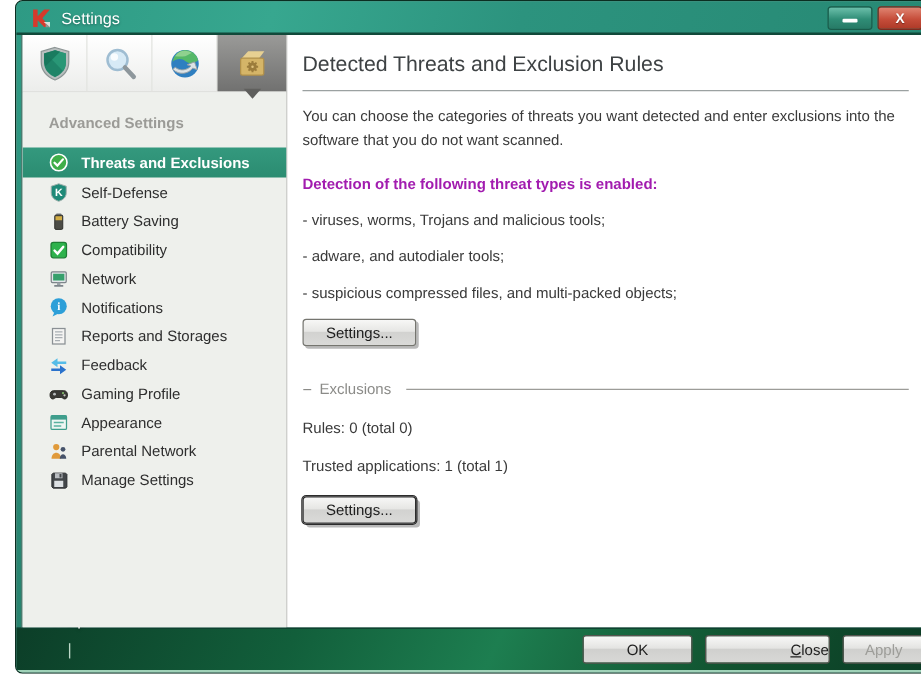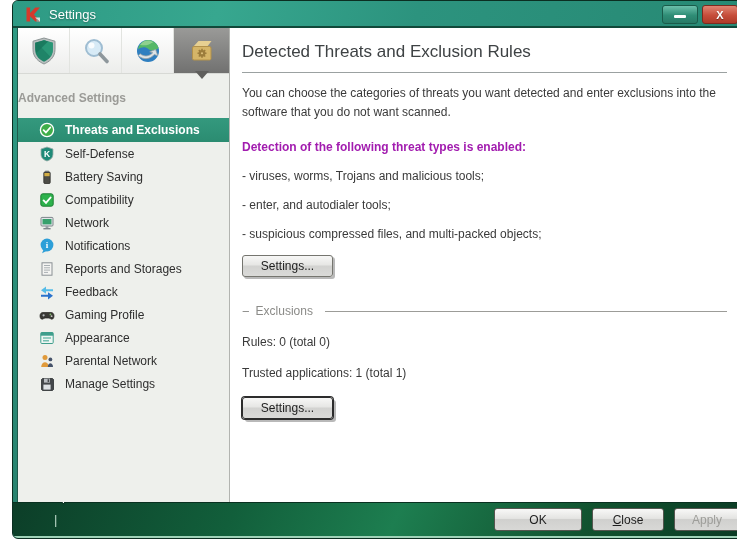--- a/index.html
+++ b/index.html
@@ -69,21 +69,21 @@
   .tab.selected{
     width:55px; border-right:none; position:relative;
     background:linear-gradient(180deg,#9a9a98,#717170);
   }
   .tab.selected::after{
     content:""; position:absolute; left:50%; bottom:-13px; transform:translateX(-50%);
     border:7px solid transparent; border-top:8px solid #5f5f5d; z-index:5;
   }
 
   .sidebar{ flex:1; background:#eef0ec; padding-top:17px; position:relative; }
-  .adv-header{ color:#9b9b97; font-size:12px; font-weight:bold; margin-bottom:13px; }
+  .adv-header{ color:#9b9b97; font-size:12px; font-weight:bold; padding-left:21px; margin-bottom:13px; }
   .side-item{
     height:23px; display:flex; align-items:center; gap:10px;
     padding-left:21px; font-size:12px; color:#2e2e2e; cursor:pointer;
   }
   .side-item .si{ width:16px; height:16px; flex:0 0 16px; }
   .side-item.selected{
     height:24px;
     background:linear-gradient(180deg,#34997e,#2b8c71);
     color:#fff; font-weight:bold;
   }
@@ -134,21 +134,21 @@
   .flink{ color:#fff; font-size:13px; cursor:pointer; text-shadow:0 1px 2px rgba(0,0,0,.5); }
   .fsep{ color:#bcd8c8; font-size:13px; }
   .footer-btns{ margin-left:auto; display:flex; gap:10px; }
   .fbtn{
     font-family:"Liberation Sans",sans-serif;
     height:23px; font-size:12px; color:#1e1e1e;
     background:linear-gradient(180deg,#f8f8f7,#e4e4e2 45%,#d0d0ce 50%,#d8d8d6);
     border:1px solid #55554f; border-radius:3px; cursor:pointer;
   }
   .fbtn-ok{ width:88px; }
-  .fbtn-close{ width:72px; }
+  .fbtn-close{ width:100px;text-align:right; }
   .fbtn-apply{ width:66px; color:#9d9d99; }
   .fbtn .ul{ text-decoration:underline; }
 </style>
 </head>
 <body>
 
 <div class="window">
 
   <div class="titlebar">
     <svg class="k-logo" viewBox="0 0 17 17">
@@ -328,21 +328,21 @@
       </div>
     </div>
 
     <div class="content">
       <h1 class="page-title">Detected Threats and Exclusion Rules</h1>
       <hr class="title-rule">
       <p class="desc">You can choose the categories of threats you want detected and enter exclusions into the software that you do not want scanned.</p>
 
       <p class="bold-line">Detection of the following threat types is enabled:</p>
       <p class="threat-line">- viruses, worms, Trojans and malicious tools;</p>
-      <p class="threat-line">- enter, and autodialer tools;</p>
+      <p class="threat-line">- adware, and autodialer tools;</p>
       <p class="threat-line">- suspicious compressed files, and multi-packed objects;</p>
 
       <div class="btn-row1">
         <button class="cbtn">Settings...</button>
       </div>
 
       <div class="group-head">
         <span class="minus">−</span>
         <span>Exclusions</span>
         <span class="line"></span>

